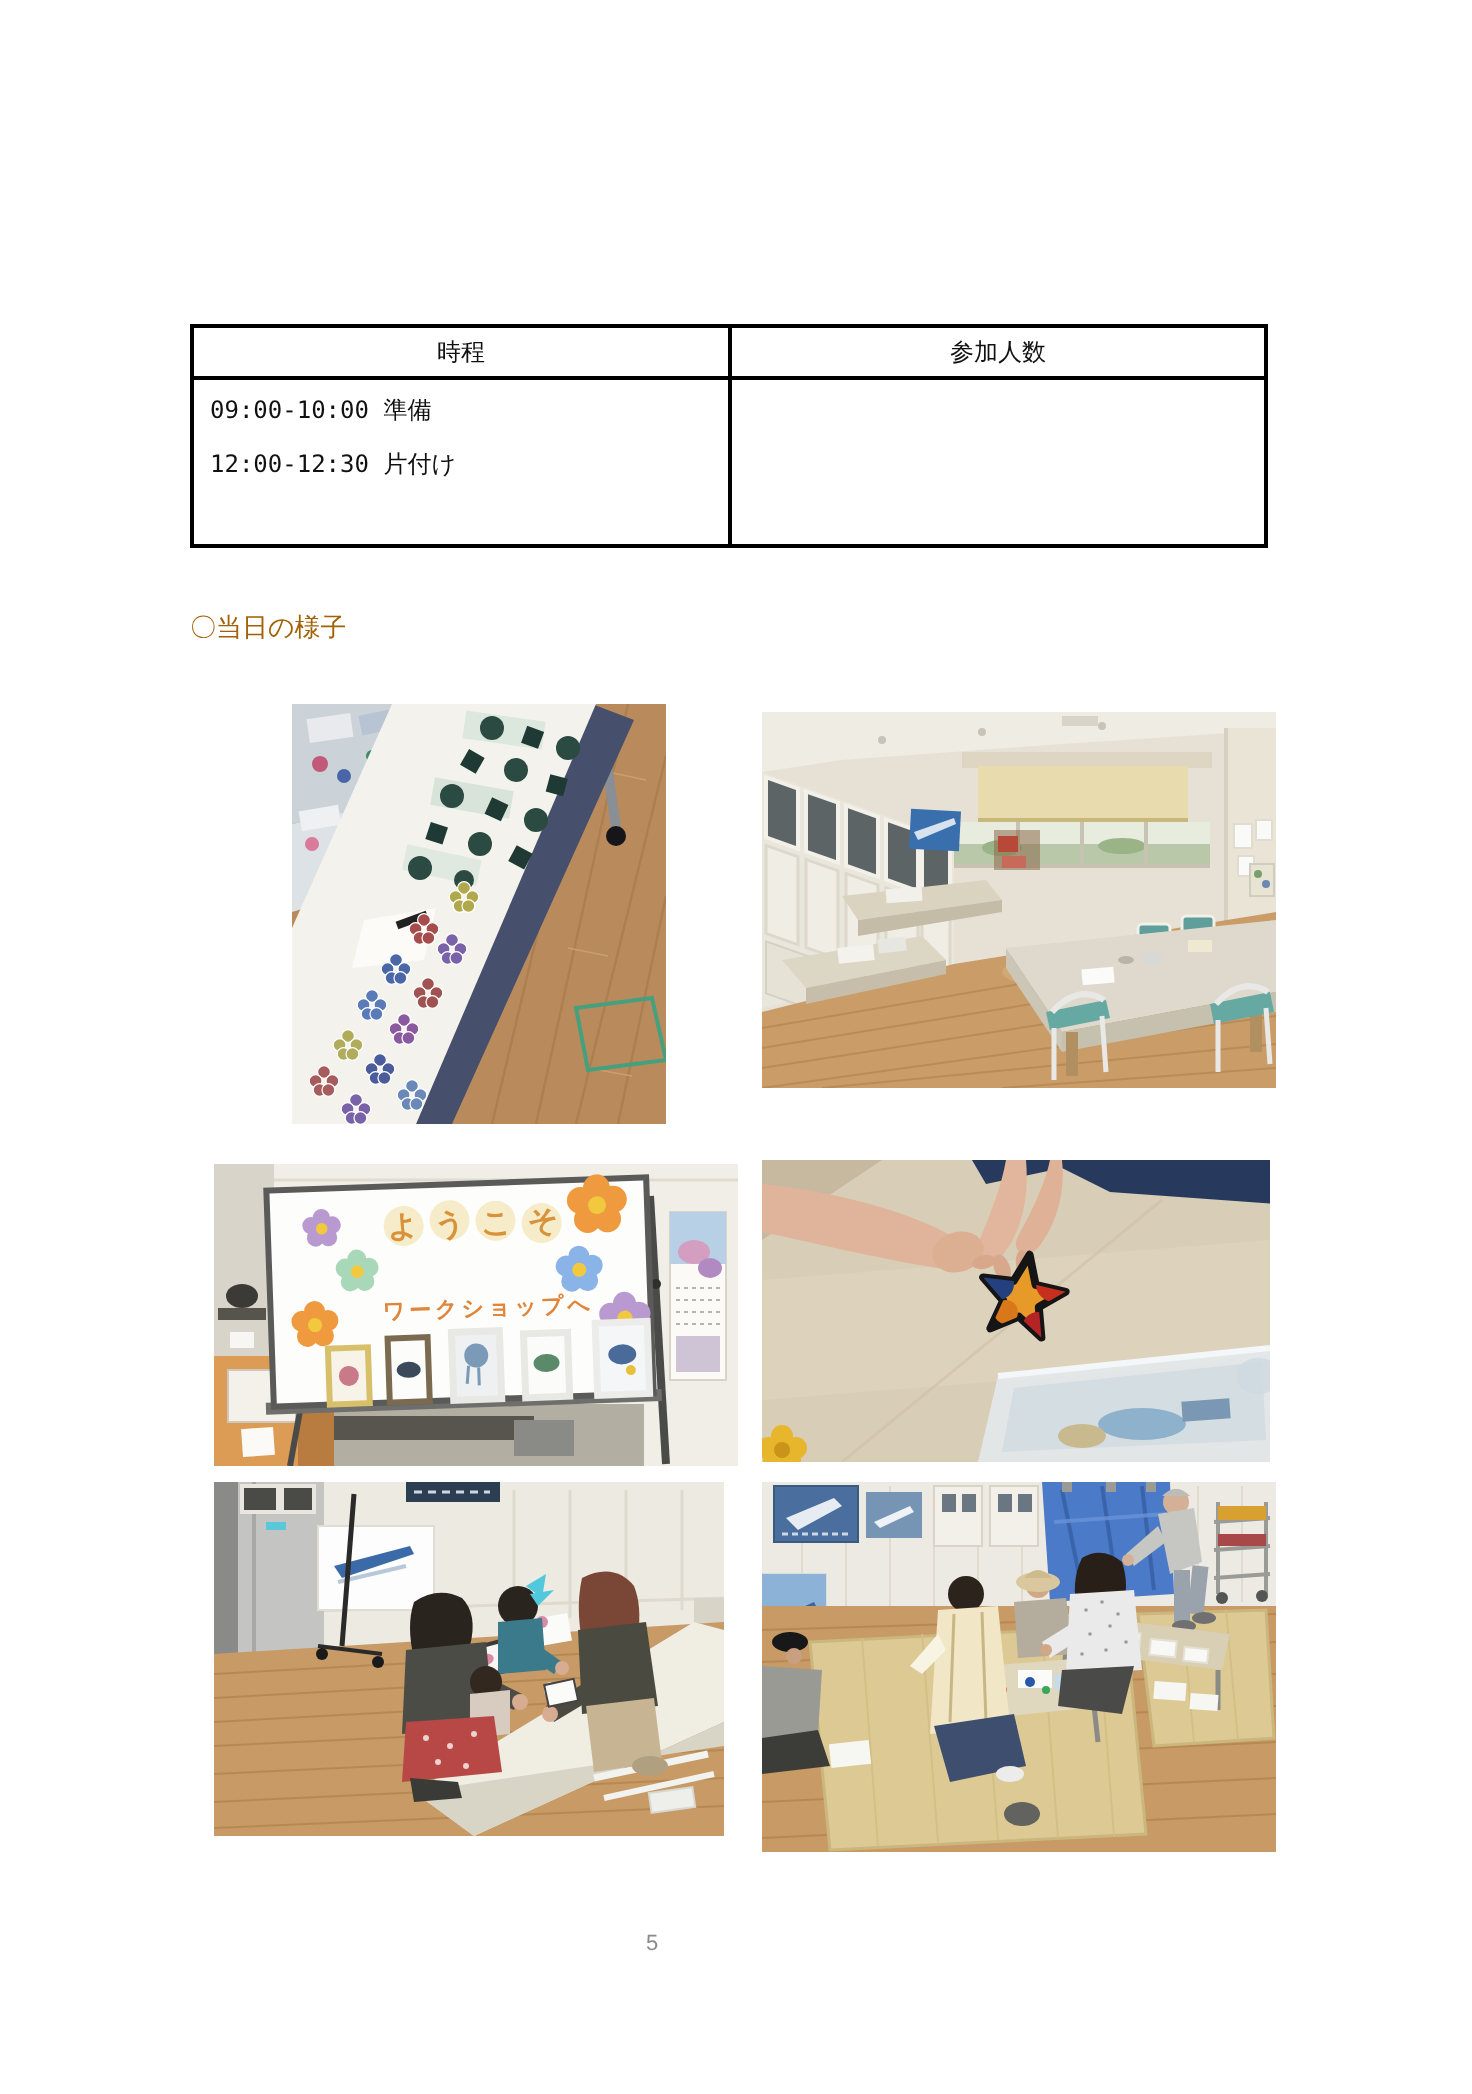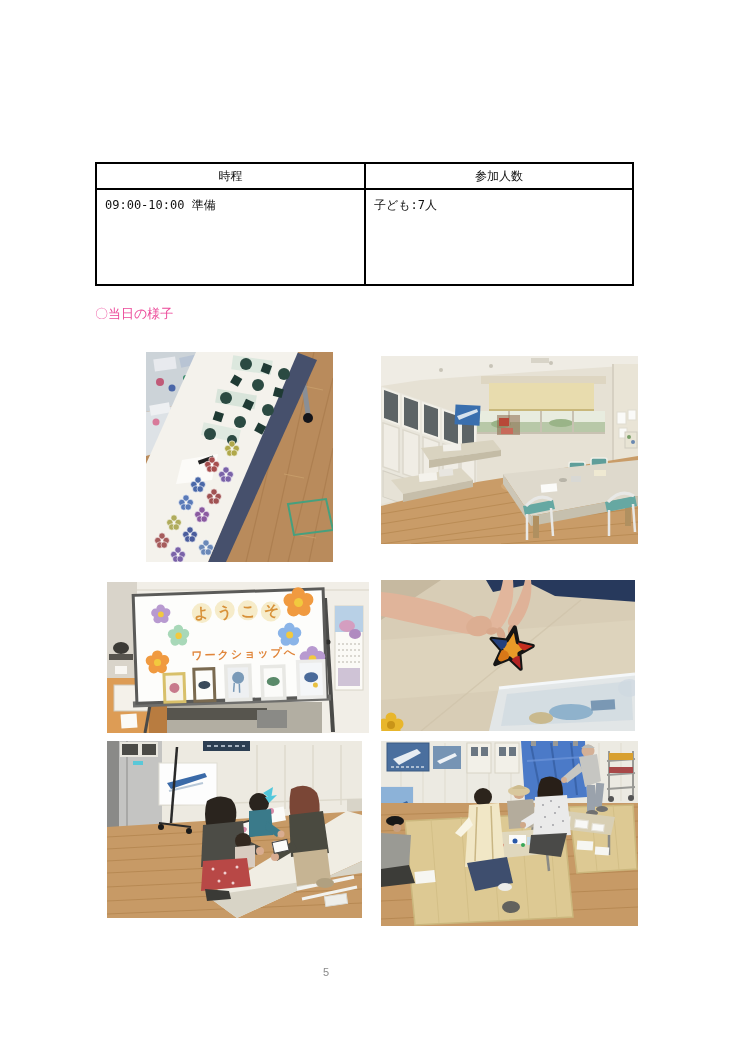--- a/index.html
+++ b/index.html
@@ -6,25 +6,25 @@
   .page{position:relative;width:652px;height:1047px;background:#ffffff;
         font-family:"Liberation Sans",sans-serif;color:#111;overflow:hidden;}
 
   
   .sched-table{position:absolute;left:95px;top:162px;width:535px;border:2px solid #000;
                font-family:"DejaVu Sans Mono","Liberation Sans",sans-serif;font-size:12px;}
   .thead{display:grid;grid-template-columns:269px 1fr;border-bottom:2px solid #000;}
   .th{height:24px;display:flex;align-items:center;justify-content:center;}
   .th:first-child{border-right:2px solid #000;}
   .tbody{display:grid;grid-template-columns:269px 1fr;}
-  .td{height:80px;padding:2px 0 12px 8px;}
+  .td{height:80px;padding:2px 0 0 8px;}
   .td:first-child{border-right:2px solid #000;}
   .td .line{line-height:26.5px;white-space:pre;}
 
-  .heading{position:absolute;left:95px;top:305px;font-size:13px;color:#ec4899;
+  .heading{position:absolute;left:95px;top:305px;font-size:13px;color:#a16207;
            font-family:"DejaVu Sans Mono","Liberation Sans",sans-serif;}
 
   .page-number{position:absolute;left:0;right:0;top:966px;text-align:center;
                font-size:11px;color:#8a8a8a;}
 
   .photo{position:absolute;overflow:hidden;background:#e8e4da;}
   .photo svg{display:block;width:100%;height:100%;}
   #photo-craft-table{left:146px;top:352px;width:187px;height:210px;}
   #photo-workshop-room{left:381px;top:356px;width:257px;height:188px;}
   #photo-welcome-board{left:107px;top:582px;width:262px;height:151px;}
@@ -39,23 +39,23 @@
 <div class="page">
 
   <div class="sched-table">
     <div class="thead">
       <div class="th">時程</div>
       <div class="th">参加人数</div>
     </div>
     <div class="tbody">
       <div class="td">
         <div class="line">09:00-10:00 準備</div>
+        <div class="line">12:00-12:30 片付け</div>
       </div>
       <div class="td">
-        <div class="line">子ども:7人</div>
       </div>
     </div>
   </div>
 
   <div class="heading">〇当日の様子</div>
 
   <div class="photo" id="photo-craft-table">
     <svg viewBox="0 0 187 210" preserveAspectRatio="none" xmlns="http://www.w3.org/2000/svg">
       <defs>
         <g id="btn" stroke="#ffffff" stroke-width="0.6">

